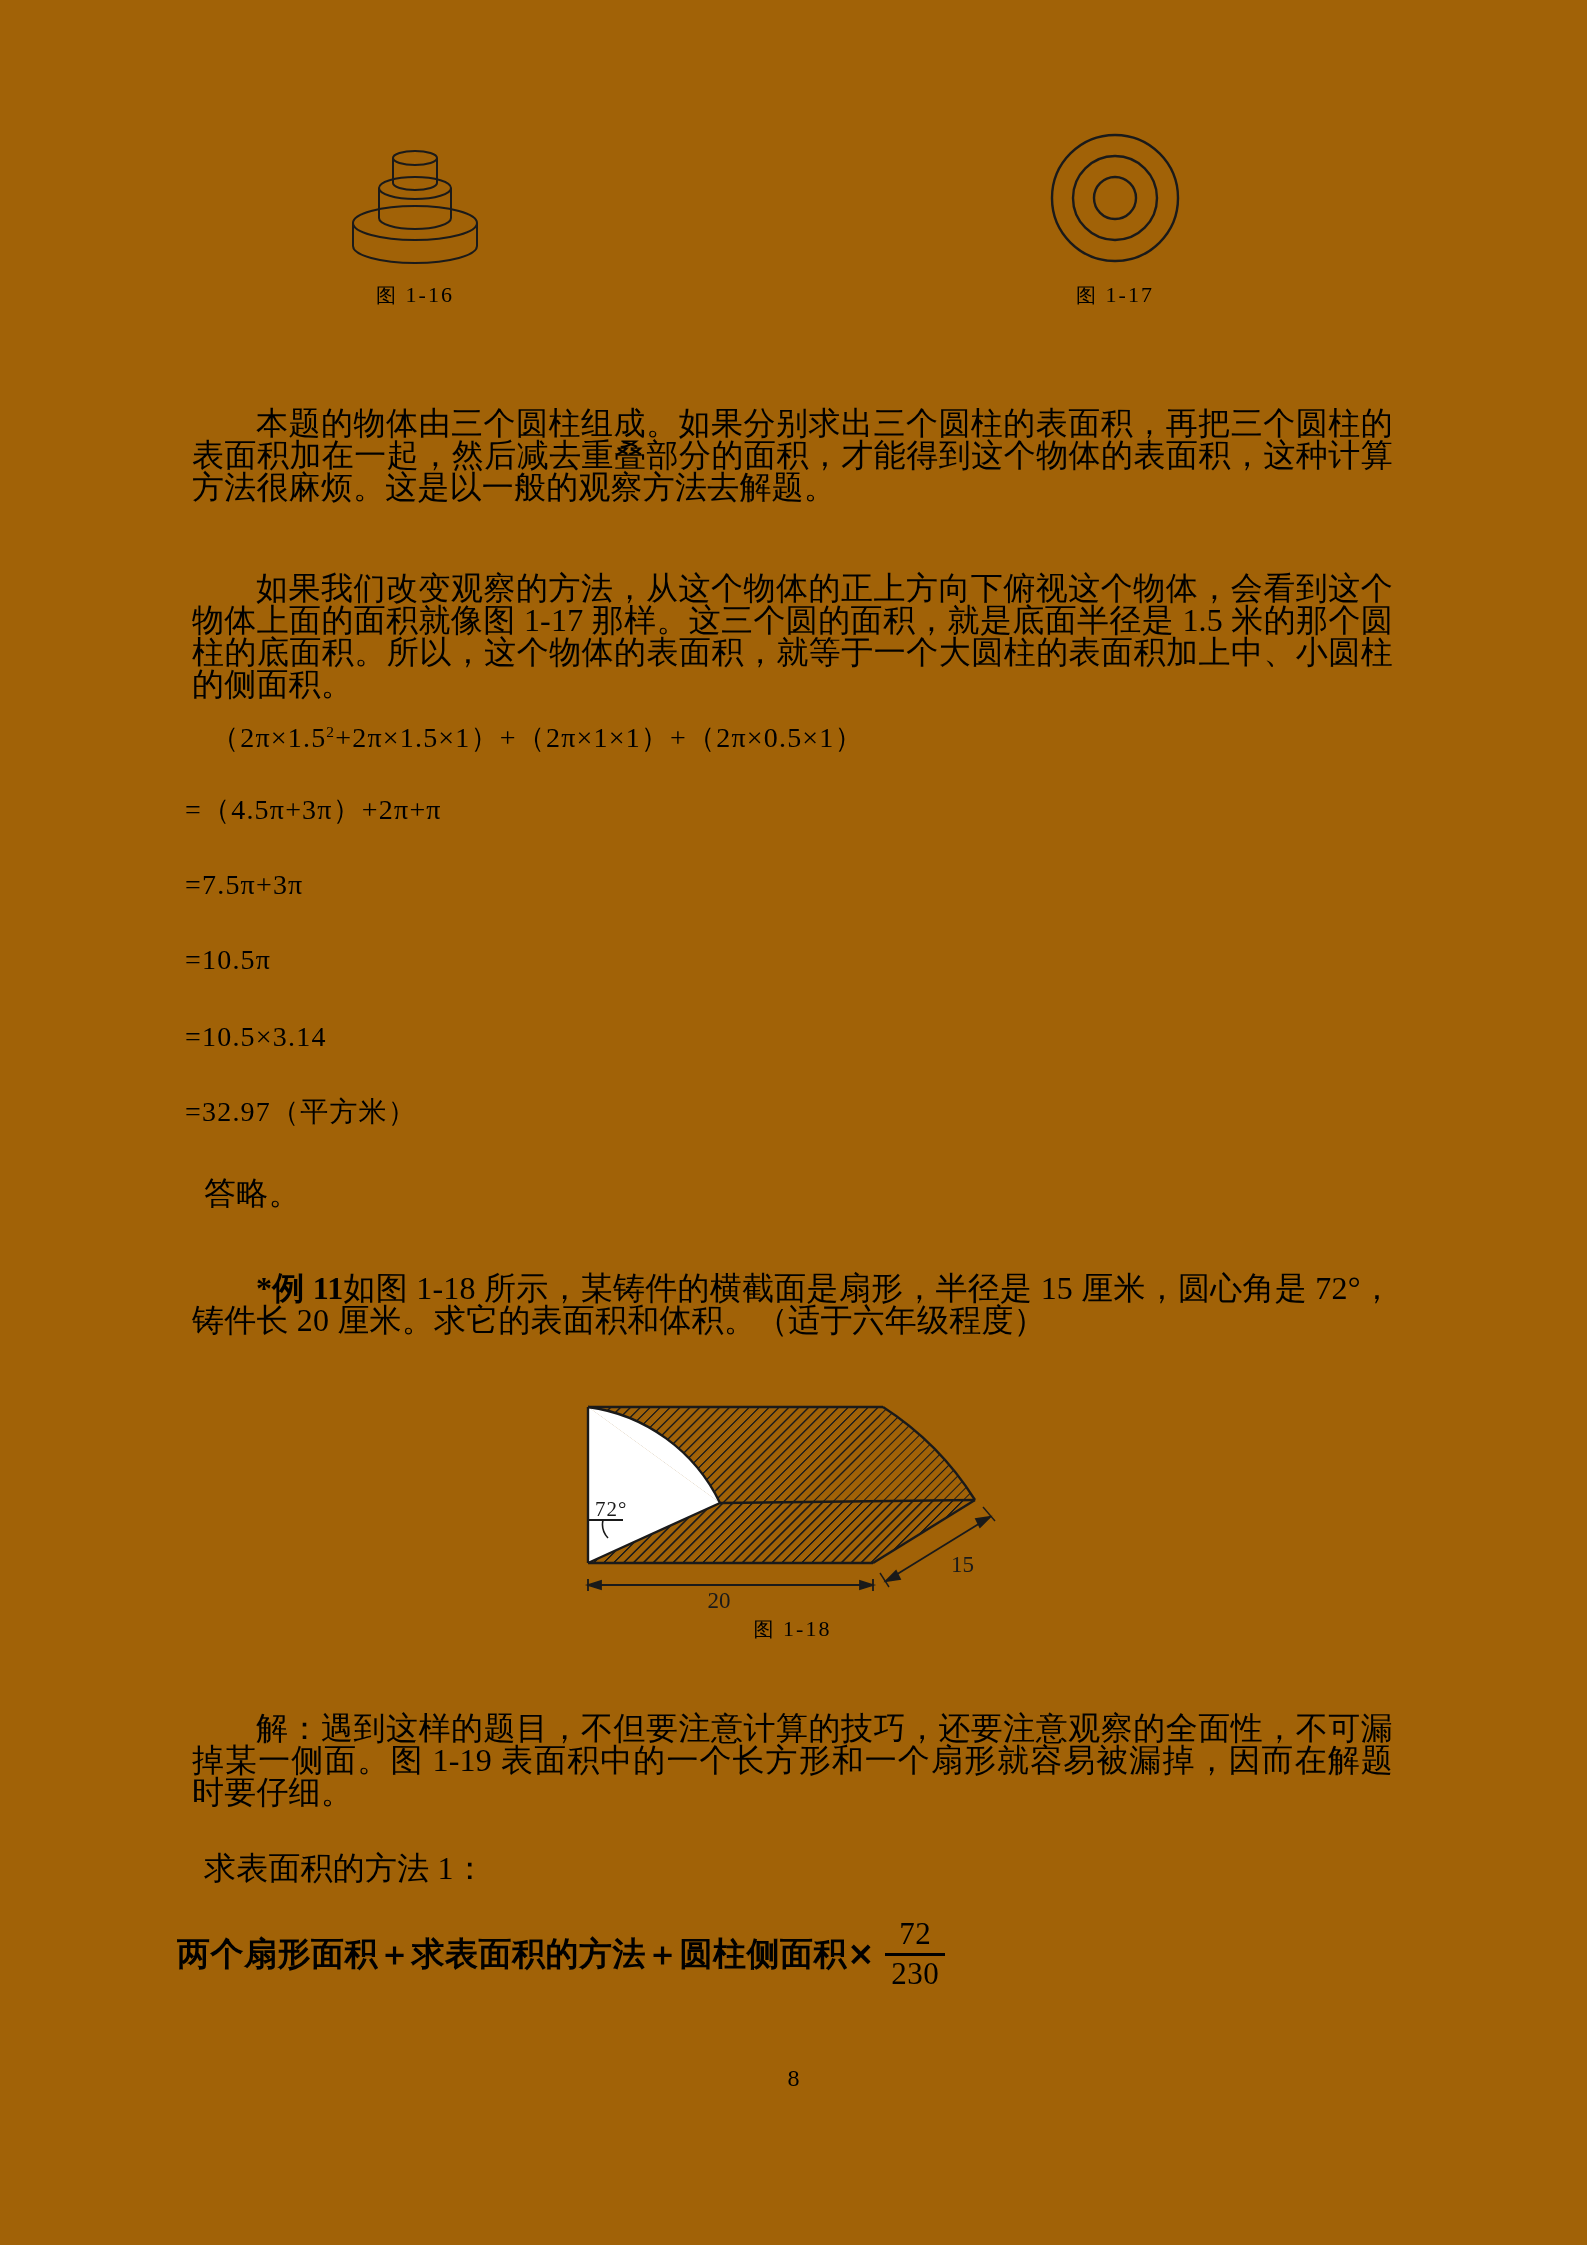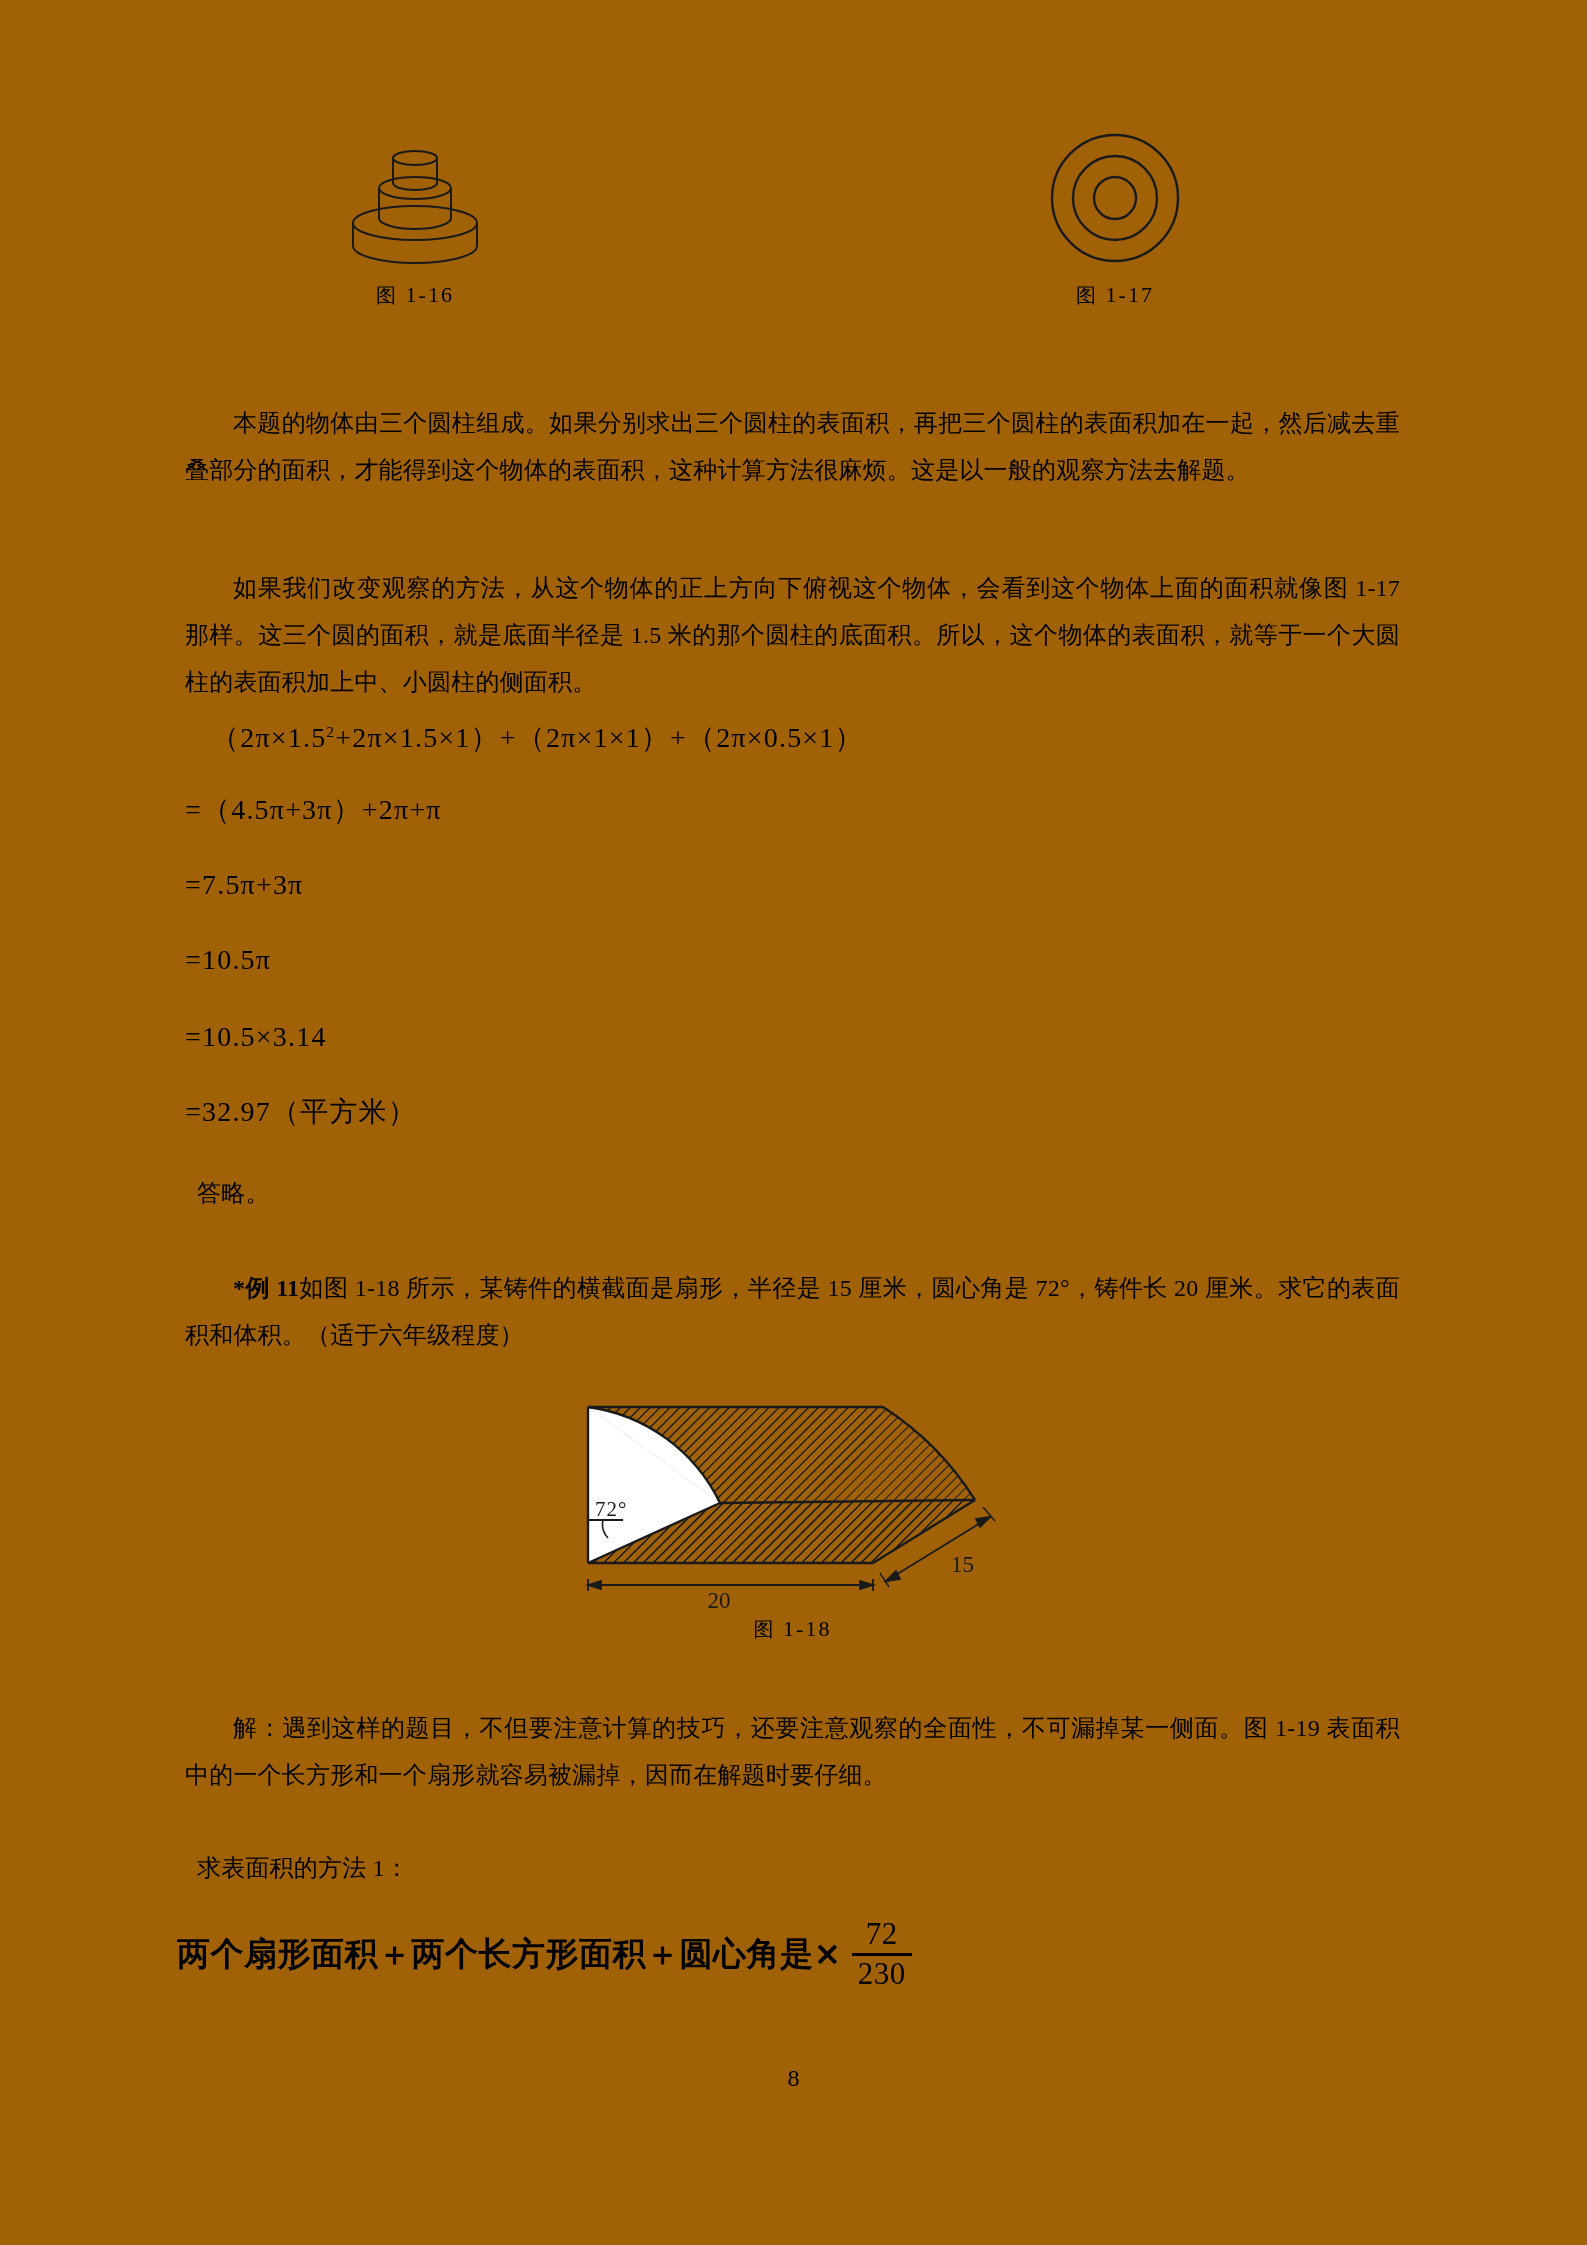--- a/index.html
+++ b/index.html
@@ -44,25 +44,25 @@
     font-family: "Liberation Serif", serif;
     font-size: 22px;
     letter-spacing: 2px;
     margin-top: 8px;
     white-space: nowrap;
   }
   .fig-caption .cjk { font-family: "DejaVu Sans", sans-serif; font-size: 20px; }
 
   
   .para {
-    font-size: 24px;
-    line-height: 47px;
+    font-size: 32px;
+    line-height: 32px;
     text-align: justify;
     text-justify: inter-ideograph;
-    margin: 0;
+    margin: 7px;
     letter-spacing: 0.2px;
   }
   .para.indent { text-indent: 2em; }
 
   .eq {
     font-size: 28px;
     line-height: 40px;
     margin: 0;
     letter-spacing: 1.2px;
     white-space: nowrap;
@@ -288,21 +288,21 @@
     <div style="position:absolute; left:0; top:1705px; width:1215px;">
       <p class="para indent">解：遇到这样的题目，不但要注意计算的技巧，还要注意观察的全面性，不可漏掉某一侧面。图 1-19 表面积中的一个长方形和一个扇形就容易被漏掉，因而在解题时要仔细。</p>
     </div>
 
     <div style="position:absolute; left:0; top:1845px; width:1215px;">
       <p class="para" style="padding-left:12px;">求表面积的方法 1：</p>
     </div>
 
     <div style="position:absolute; left:-8px; top:1918px; width:1215px;">
       <div class="formula">
-        <span>两个扇形面积＋两个长方形面积＋圆心角是×</span>
+        <span>两个扇形面积＋求表面积的方法＋圆柱侧面积×</span>
         <span class="frac">
           <span class="num">72</span>
           <span class="bar"></span>
           <span class="den">230</span>
         </span>
       </div>
     </div>
 
   </div>
 

